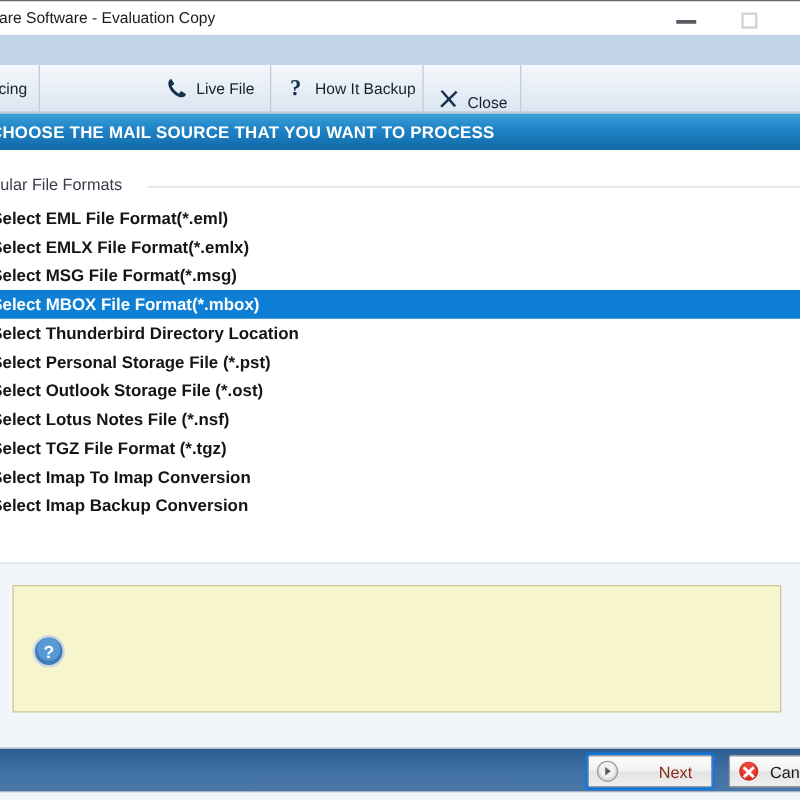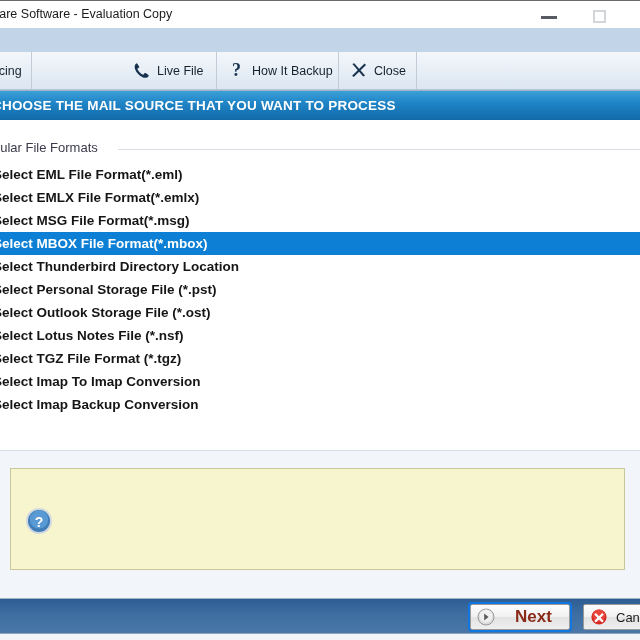--- a/index.html
+++ b/index.html
@@ -253,24 +253,24 @@
     border-radius: 2px;
   }
   .btn-next {
     left: 470px;
     width: 100px;
     outline: 2px solid #1177e0;
     outline-offset: 0px;
     justify-content: flex-start;
   }
   .btn-next .btn-label {
-    font-size: 17px;
-    font-weight: bold;
+    font-size: 13px;
+    font-weight: normal;
     color: #8a2b18;
-    margin-left: 12px;
+    margin-left: 24px;
     font-family: "Liberation Sans", sans-serif;
   }
   .btn-cancel {
     left: 583px;
     width: 100px;
   }
   .btn-cancel .btn-label {
     font-size: 13px;
     color: #1a1a1a;
     font-family: "Liberation Sans", sans-serif;
@@ -326,21 +326,21 @@
 
     <div class="tb-item" style="left:217px; width:122px;">
       <span class="tb-icon">
         <svg width="19" height="19" viewBox="0 0 19 19">
           <text x="9.5" y="15" font-family="Liberation Serif, serif" font-size="18" font-weight="bold" fill="#17304d" text-anchor="middle">?</text>
         </svg>
       </span>
       <span class="tb-label">How It Backup</span>
     </div>
 
-    <div class="tb-item" style="left:339px; width:78px;">
+    <div class="tb-item" style="left:339px; width:78px;align-items:flex-end;">
       <span class="tb-icon">
         <svg width="19" height="19" viewBox="0 0 19 19">
           <path d="M3.4 3.0 L5.2 2.2 L16.0 14.6 L14.2 15.6 Z" fill="#17304d"></path>
           <path d="M15.6 2.6 L17.0 4.0 L4.7 16.0 L3.1 14.8 Z" fill="#17304d"></path>
         </svg>
       </span>
       <span class="tb-label">Close</span>
     </div>
   </div>
 

